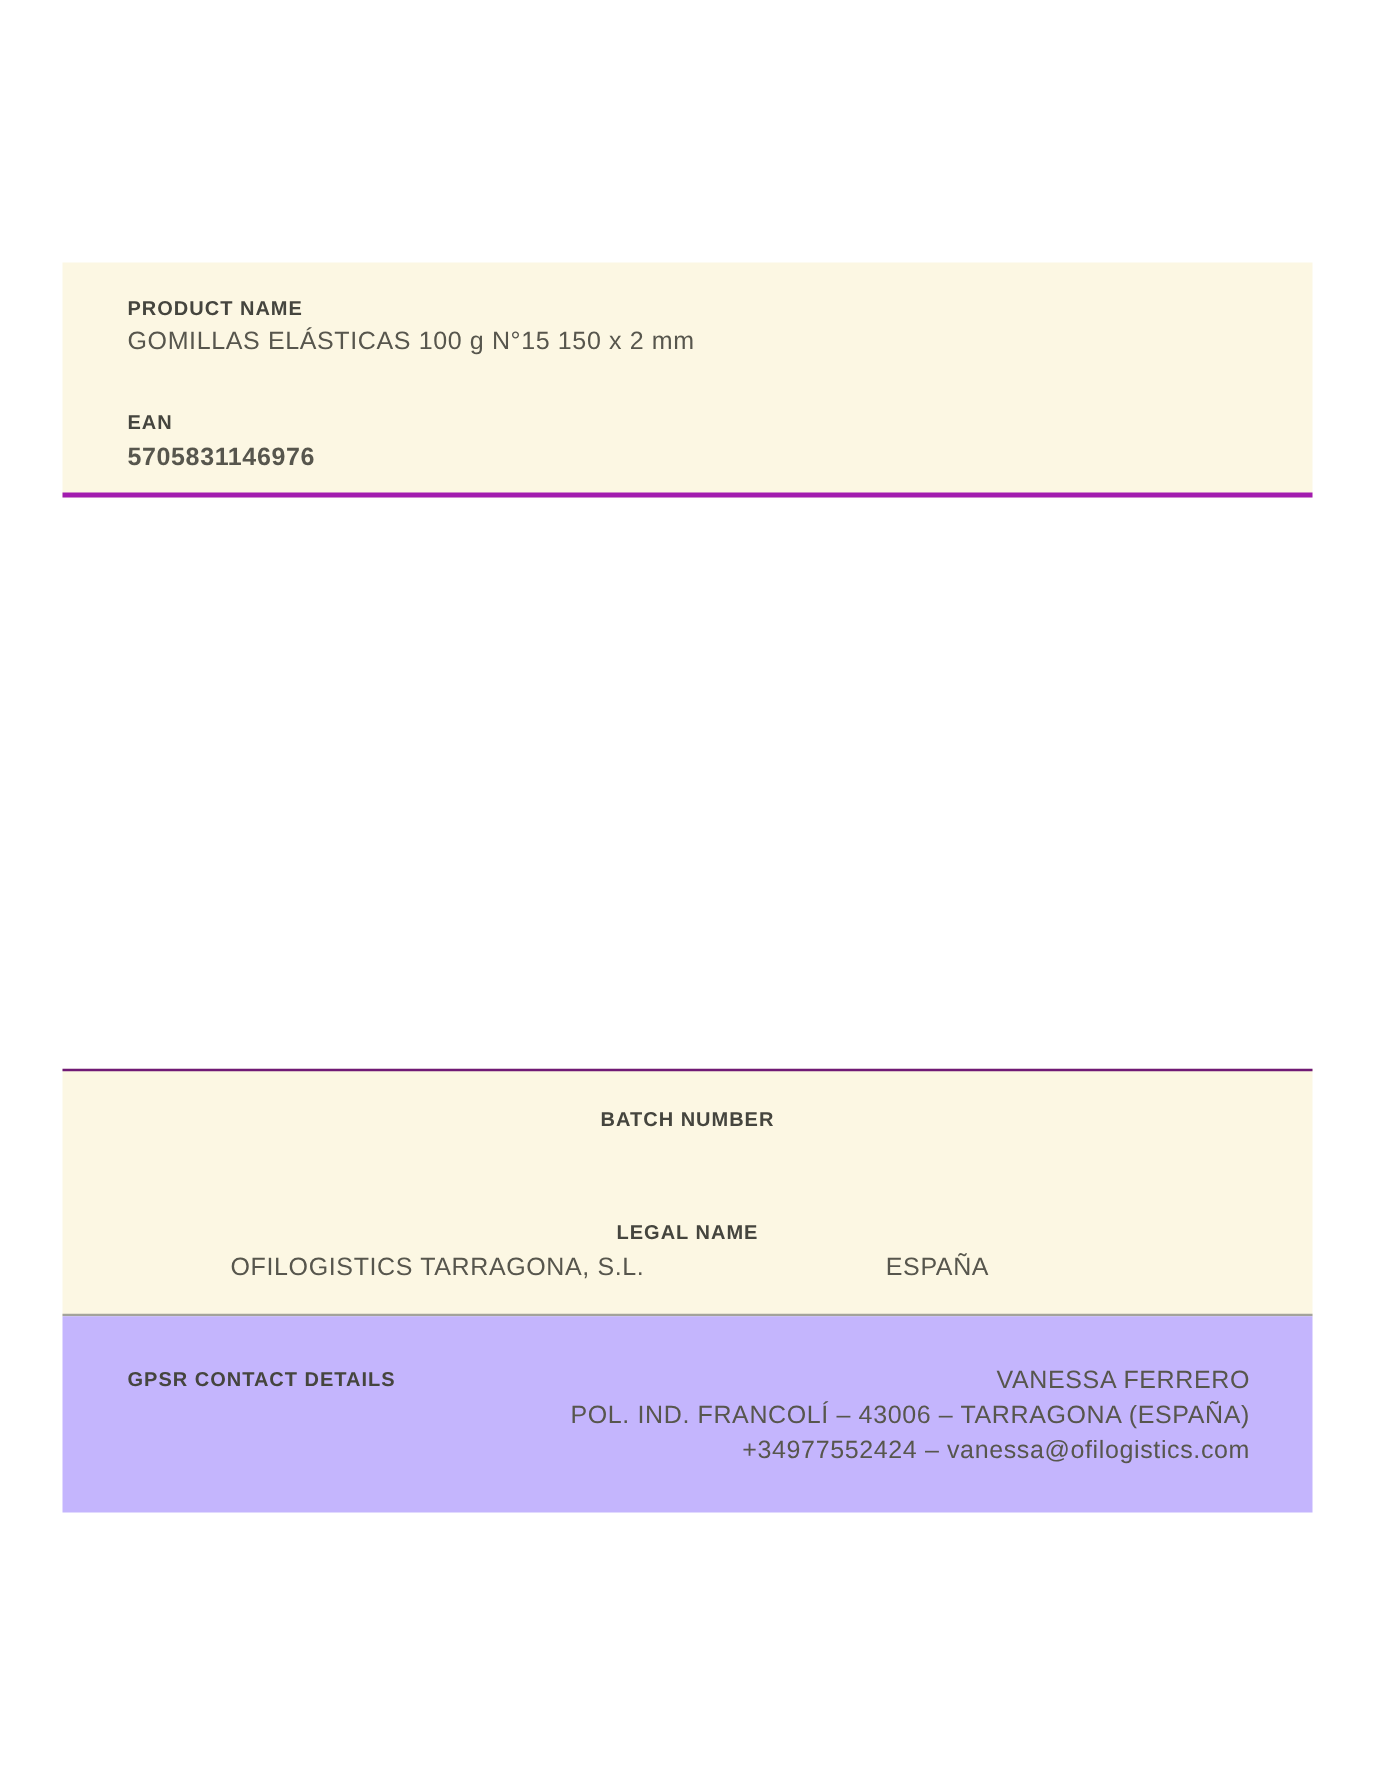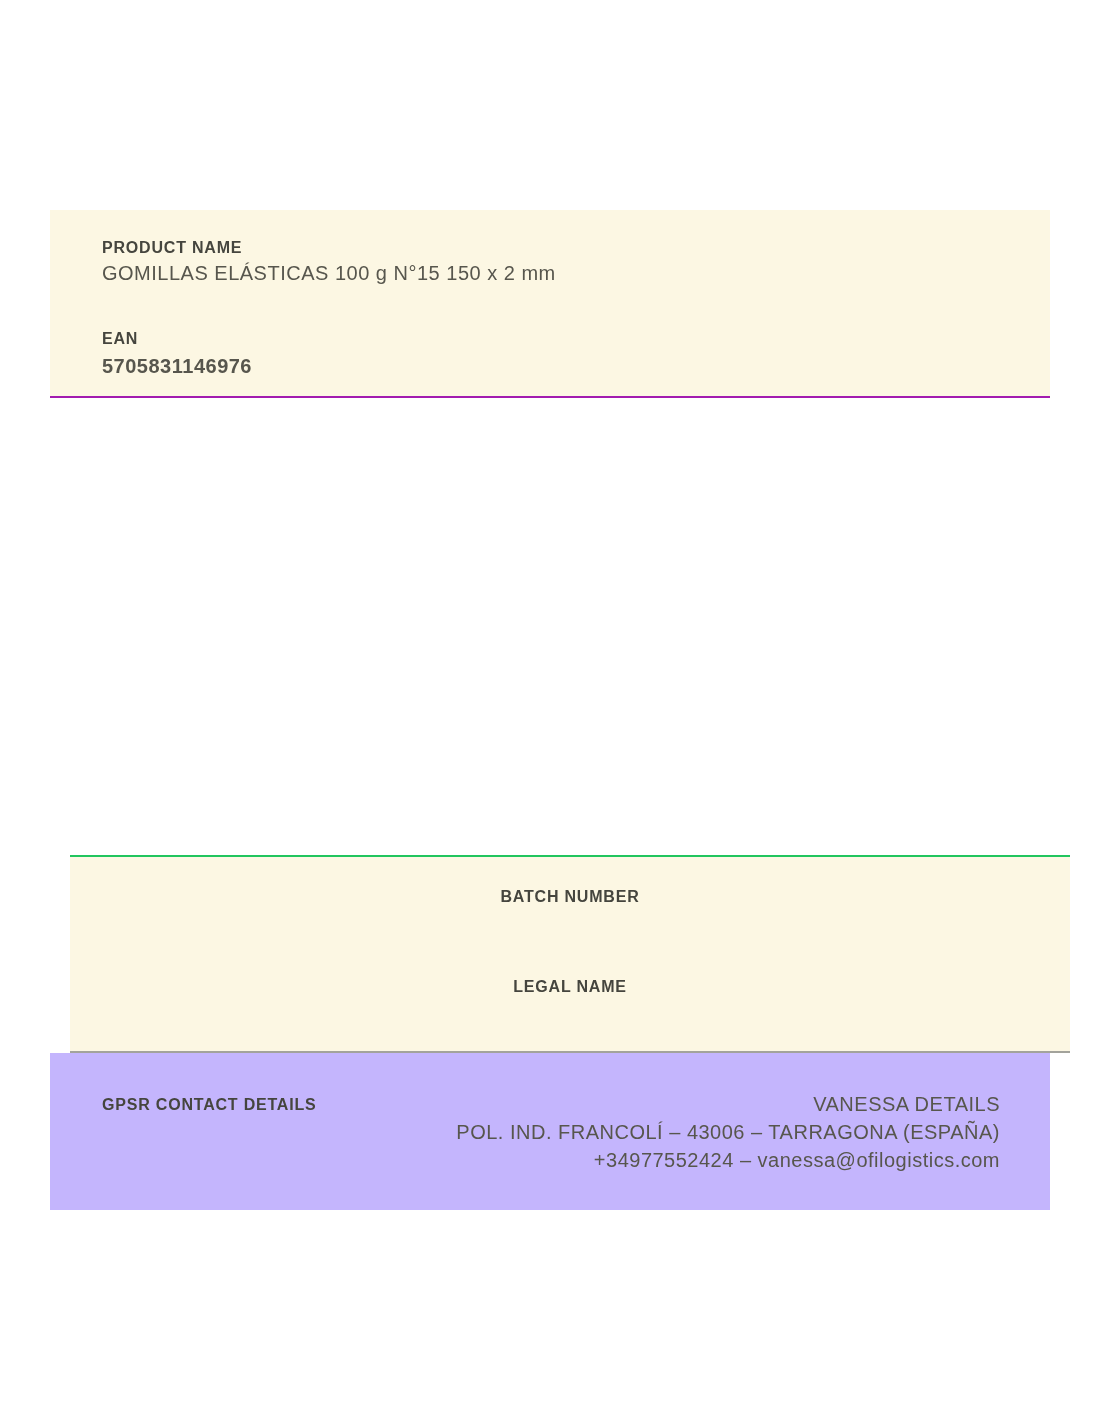--- a/index.html
+++ b/index.html
@@ -20,29 +20,28 @@
     left: 50px;
     width: 1000px;
     box-sizing: border-box;
   }
   .panel-cream { background: #FCF7E3; }
   .panel-yellow { background: #c4b5fd; }
 
   .panel-product {
     top: 210px;
     height: 188px;
-    border-bottom: 2px solid #a21caf;
+    border-bottom: 4px solid #a21caf;
     padding: 28px 52px 0 52px;
   }
   .panel-details {
     top: 855px;
     height: 198px;
-    border-top: 2px solid #22c55e;
+    border-top: 2px solid #701a75;
     border-bottom: 2px solid #A3A39B;
-    margin-left: 20px;
   }
   .panel-gpsr {
     top: 1053px;
     height: 157px;
   }
 
   .lbl {
     font-size: 16px;
     font-weight: bold;
     line-height: 19px;
@@ -102,24 +101,28 @@
     <p class="val ean-value">5705831146976</p>
   </section>
 
   <section class="panel panel-cream panel-details">
     <div class="details-row row-top-labels">
       <div class="lbl">BATCH NUMBER</div>
     </div>
     <div class="details-row row-mid-labels">
       <div class="lbl">LEGAL NAME</div>
     </div>
+    <div class="details-row row-mid-values">
+      <div class="val">OFILOGISTICS TARRAGONA, S.L.</div>
+      <div class="val">ESPAÑA</div>
+    </div>
   </section>
 
   <section class="panel panel-yellow panel-gpsr">
     <p class="lbl gpsr-label">GPSR CONTACT DETAILS</p>
     <div class="gpsr-contact">
-      <p class="val">VANESSA DETAILS</p>
+      <p class="val">VANESSA FERRERO</p>
       <p class="val">POL. IND. FRANCOLÍ – 43006 – TARRAGONA (ESPAÑA)</p>
       <p class="val">+34977552424 – vanessa@ofilogistics.com</p>
     </div>
   </section>
 
 </div>
 
 </body></html>

